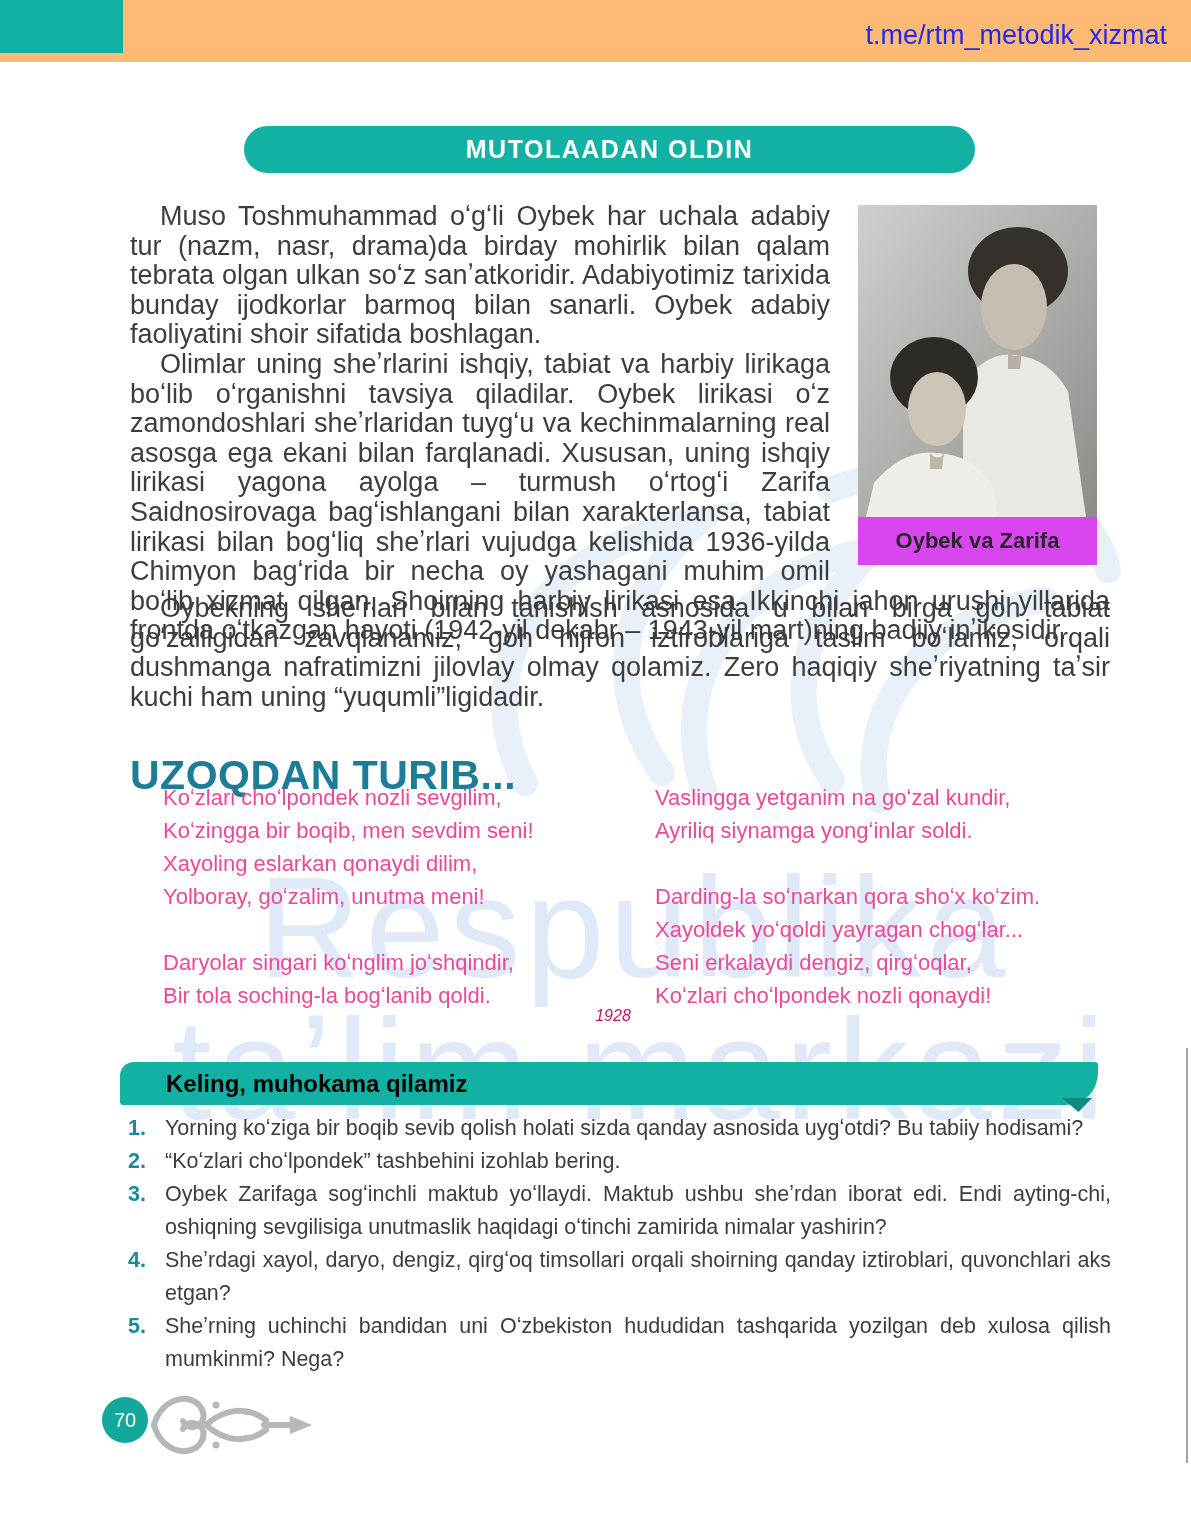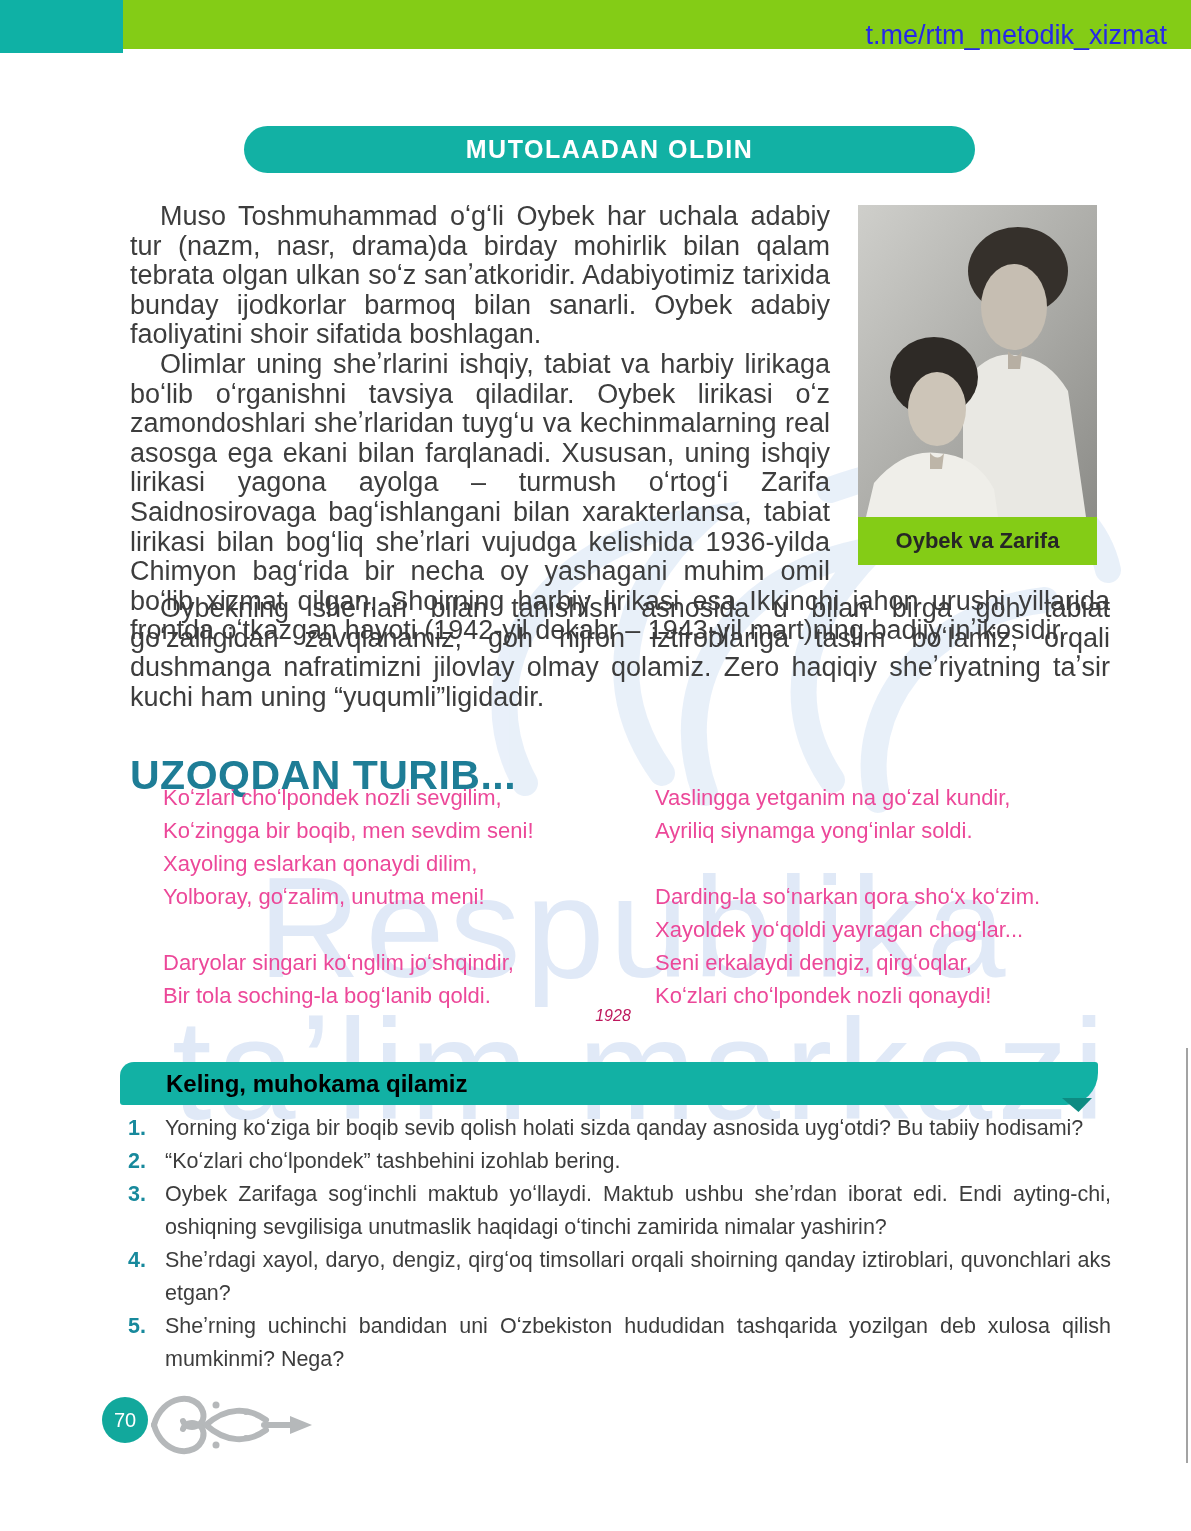--- a/index.html
+++ b/index.html
@@ -1,21 +1,21 @@
 <!DOCTYPE html>
 <html><head>
 <meta charset="utf-8">
 <style>
   html,body{margin:0;padding:0;}
   body{
     width:1191px;height:1531px;position:relative;overflow:hidden;
     background:#ffffff;font-family:"Liberation Sans",sans-serif;color:#3d3d3d;
   }
   
-  .topbar{position:absolute;left:0;top:0;width:1191px;height:49px;background:#84cc16;}
+  .topbar{position:absolute;left:0;top:0;width:1191px;height:62px;background:#fdba74;}
   .topbar-teal{position:absolute;left:0;top:0;width:123px;height:53px;background:#0fb1a5;}
   .topbar-link{position:absolute;right:24px;top:20px;font-size:27px;color:#2628e8;text-decoration:none;}
   
   .wm{position:absolute;z-index:0;pointer-events:none;}
   .wm-text{font-size:142px;color:#e0e9f7;white-space:nowrap;letter-spacing:5px;}
   
   .banner1{
     position:absolute;left:244px;top:126px;width:731px;height:47px;z-index:1;
     background:#12b1a4;border-radius:25px;display:flex;align-items:center;justify-content:center;
     color:#fff;font-weight:bold;font-size:25px;letter-spacing:1.5px;
@@ -25,21 +25,21 @@
     background:#12b1a4;border-radius:14px 3px 32px 3px;display:flex;align-items:center;
     color:#000000;font-weight:bold;font-size:24px;padding-left:46px;box-sizing:border-box;
   }
   .banner2::after{ 
     content:"";position:absolute;right:6px;bottom:-7px;width:30px;height:14px;
     background:#0d8b82;clip-path:polygon(0 0,100% 0,55% 100%);z-index:-1;
   }
   
   .content1{position:absolute;left:130px;top:202px;width:980px;z-index:1;}
   .bodytext{font-size:27px;line-height:29.6px;text-align:justify;margin:0;color:#3d3d3d;text-indent:30px;}
-  .photo-fig{float:right;width:239px;margin:3px 13px 10px 28px;background:#84cc16;}
+  .photo-fig{float:right;width:239px;margin:3px 13px 10px 28px;background:#d946ef;}
   .photo-img{display:block;width:239px;height:312px;}
   .photo-caption{height:48px;display:flex;align-items:center;justify-content:center;
     font-size:22px;font-weight:bold;color:#262626;}
   .p3{position:absolute;left:130px;top:594px;width:980px;z-index:1;}
   
   .poem-title{position:absolute;left:130px;top:727px;width:980px;text-align:left;z-index:1;
     font-size:41px;font-weight:bold;color:#1e7d96;letter-spacing:0.5px;margin-top:25px;}
   .poem{position:absolute;left:163px;top:781px;width:950px;display:flex;z-index:1;}
   .poem-col{width:492px;}
   .poem-col:last-child{width:458px;}

